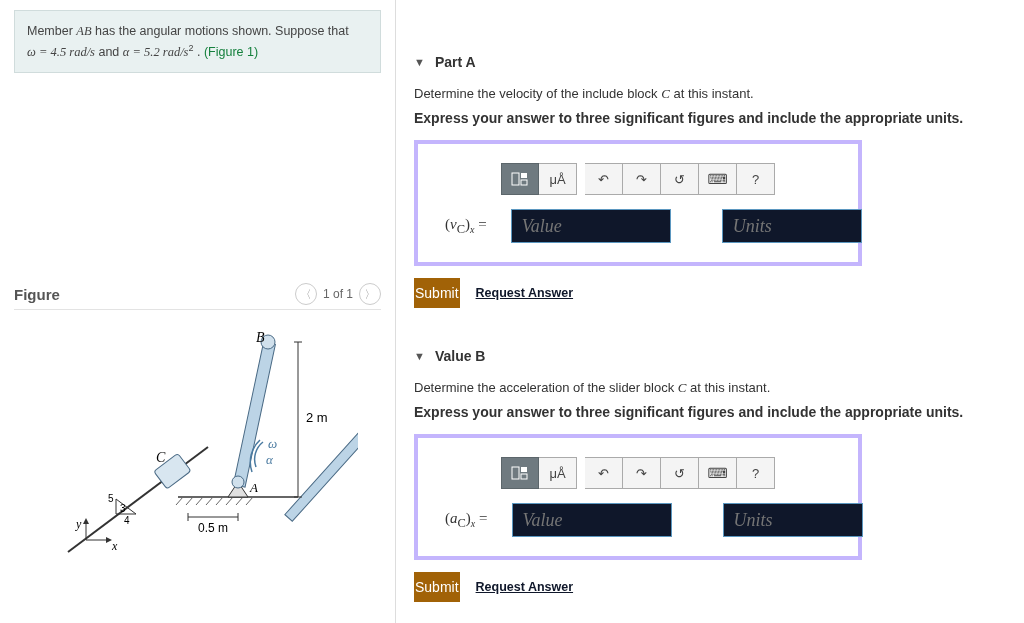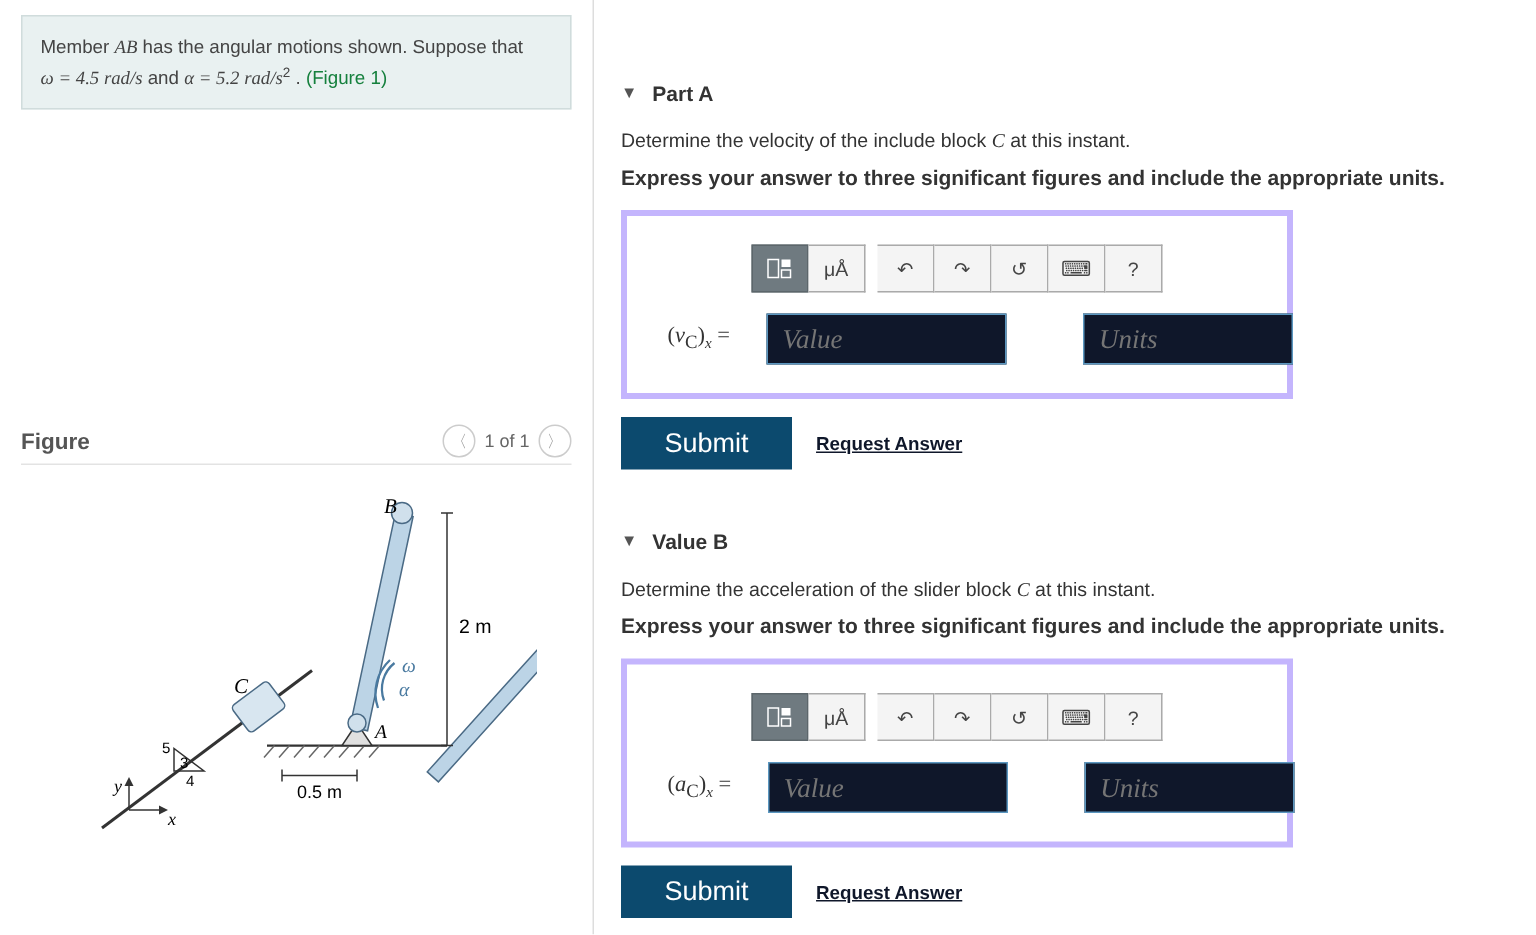--- a/index.html
+++ b/index.html
@@ -81,22 +81,22 @@
     .varlabel { font-family: 'Times New Roman', serif; font-size: 15px; white-space: nowrap; }
     .varlabel .sub { font-size: 10px; vertical-align: sub; font-style: italic; }
     .text-input {
       border: 1px solid #5b97c0; height: 34px; width: 160px;
       font-family: 'Times New Roman', serif; font-style: italic; font-size: 18px;
       color: #aaa; padding: 0 10px; background: #0f172a;
     }
     .unit-input { width: 140px; margin-left: 27px; }
     .submit-row { display: flex; align-items: center; gap: 16px; }
     .submit-btn {
-      background: #0c4a6e; color: #fff; border: none;
-      padding: 7px 29px; font-size: 18px; cursor: pointer;
+      background: #a16207; color: #fff; border: none;
+      padding: 7px 1px; font-size: 14px; cursor: pointer;
     }
     .req-link { color: #0f172a; text-decoration: underline; font-weight: bold; font-size: 12.5px; }
   </style>
 </head>
 <body>
 
 <div class="left-col">
   <div class="problem-statement">
     <span>Member </span><span class="mi">AB</span><span> has the angular motions shown. Suppose that</span><br>
     <span class="mi">ω = 4.5 rad/s</span><span> and </span><span class="mi">α = 5.2 rad/s</span><span class="sup">2</span><span> . </span><span class="link">(Figure 1)</span>

